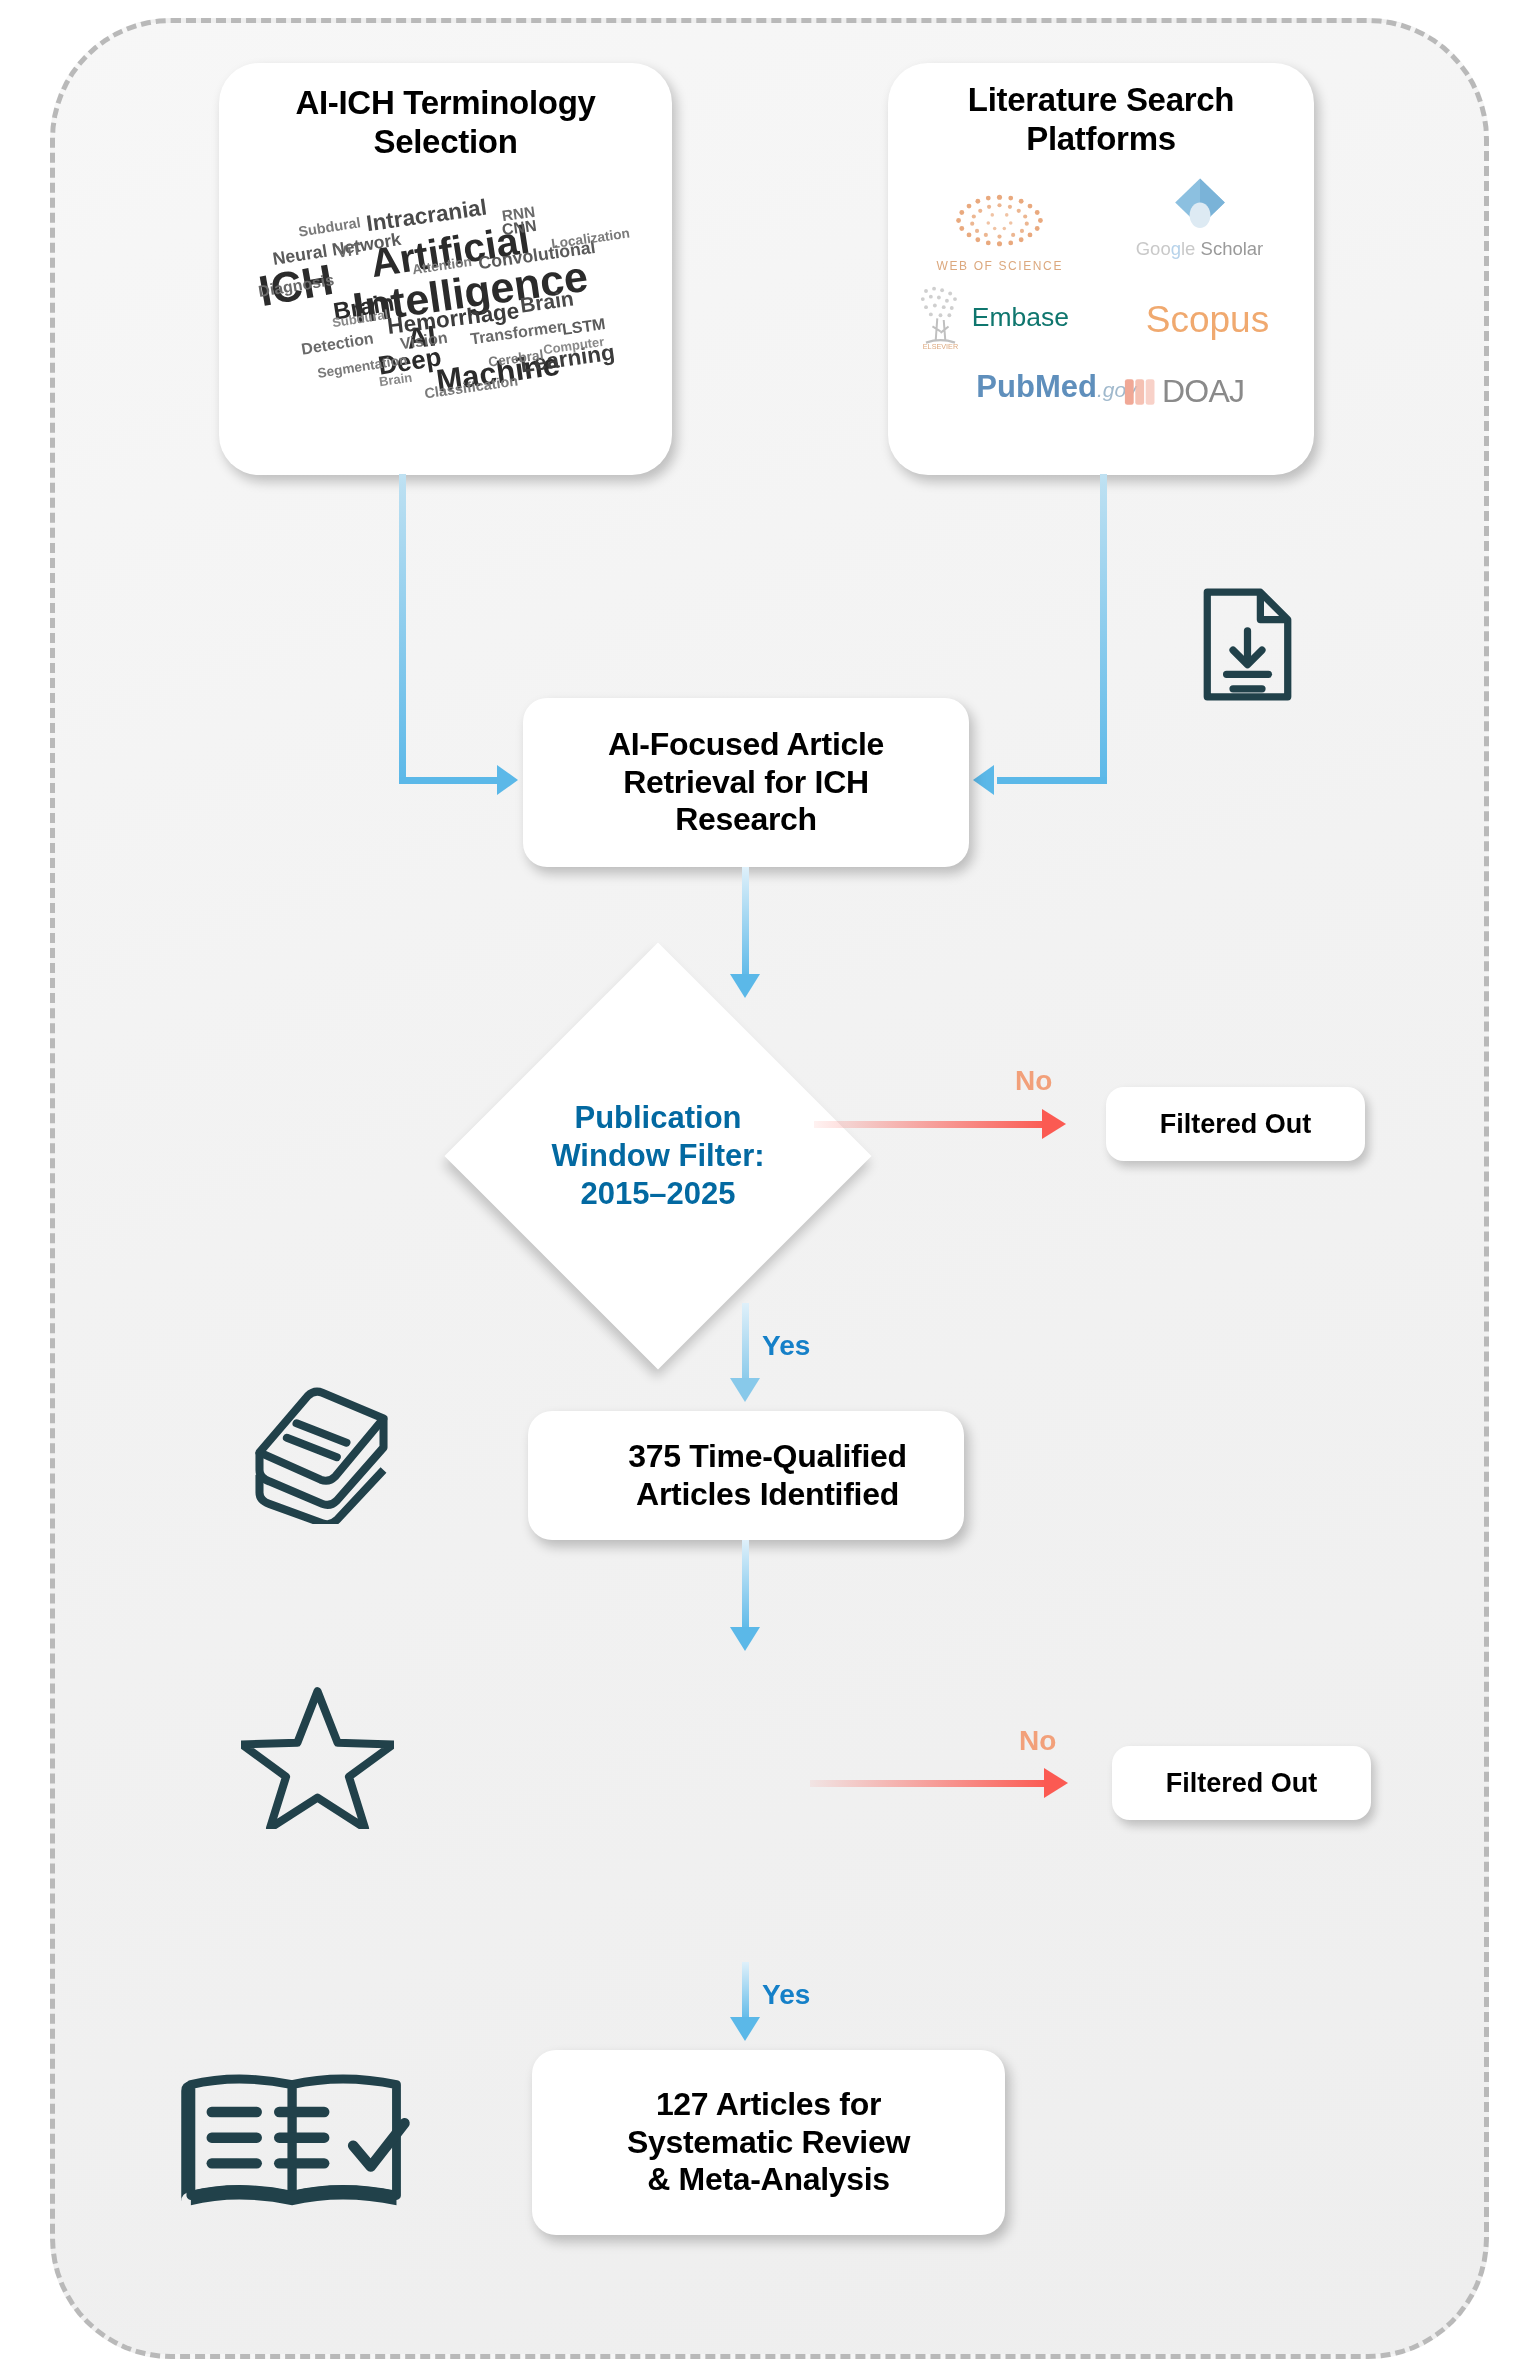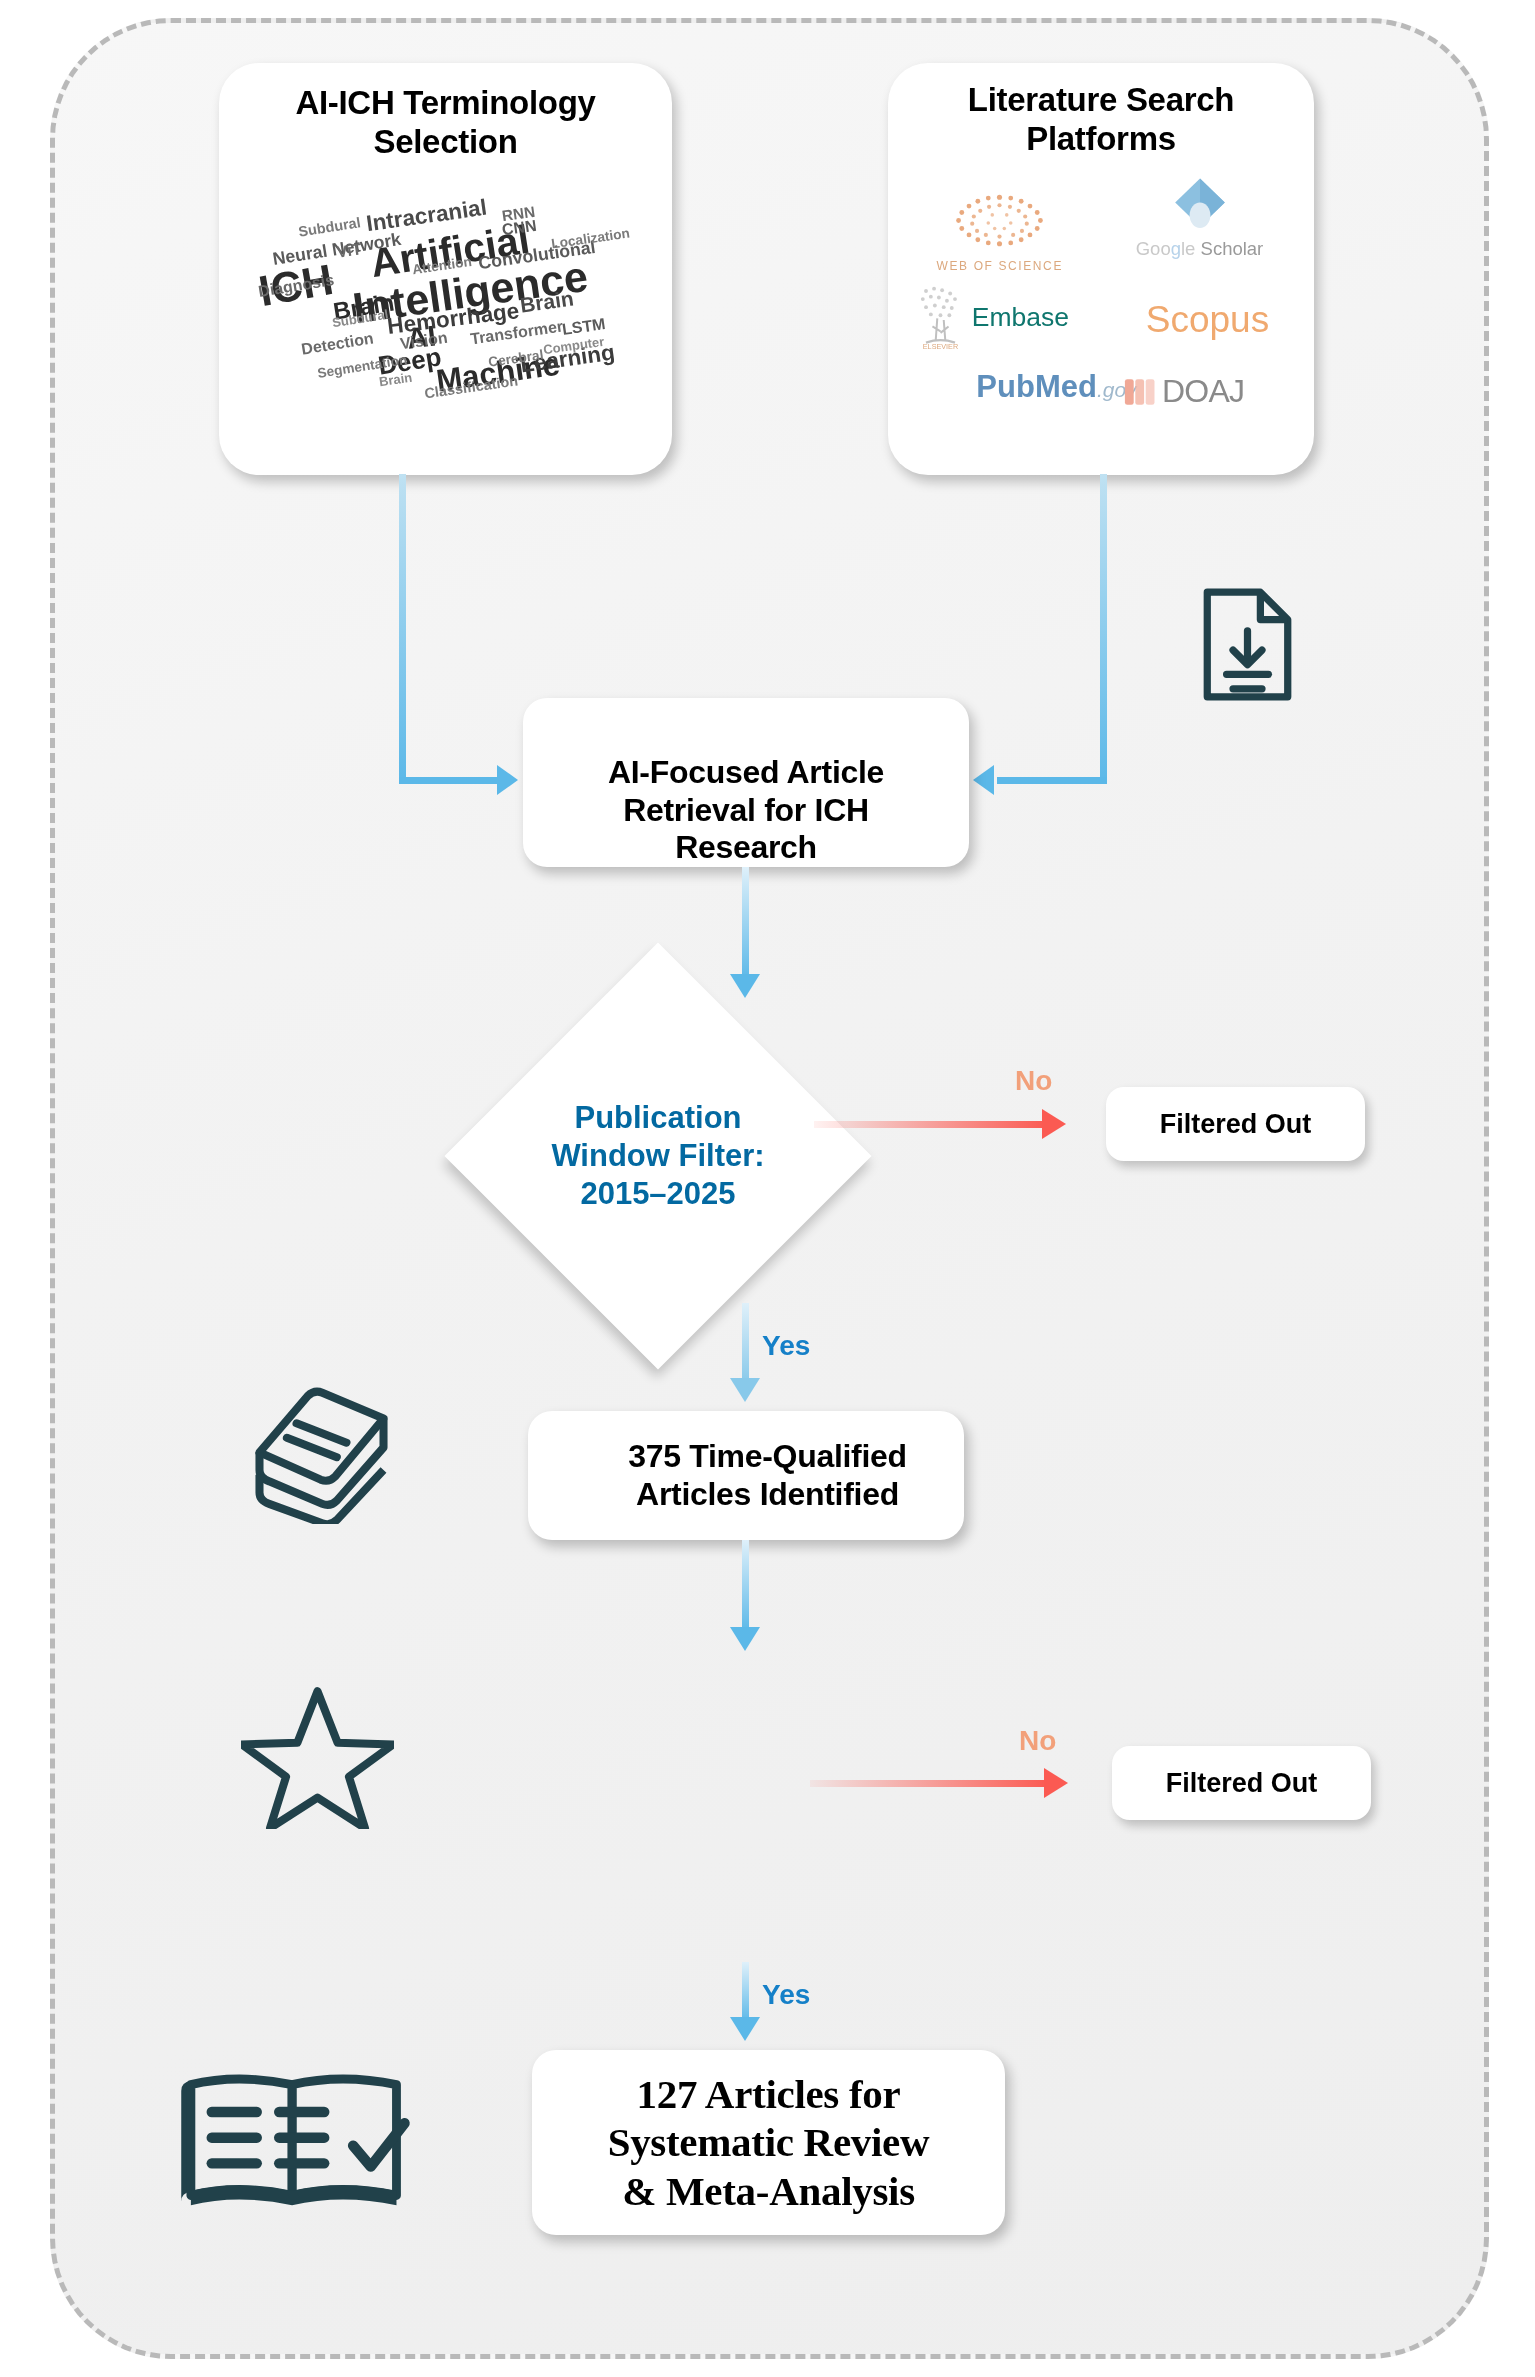--- a/index.html
+++ b/index.html
@@ -86,39 +86,39 @@
     margin-top: 11.3px;
   }
   .logo-cell { position: absolute; text-align: center; }
   .logo-text { font-family: "Liberation Sans", sans-serif; }
 
   
   #box-retrieval {
     left: 523px; top: 698px;
     width: 446px; height: 169px;
     border-radius: 24px;
-    justify-content: flex-end;
+    justify-content: center;
   }
   #box-retrieval .node-title { font-size: 32px; }
 
   #box-375 {
     left: 528px; top: 1411px;
     width: 436px; height: 129px;
     border-radius: 24px;
     justify-content: center;
   }
   #box-375 .node-title { font-size: 32px; margin-left: 43px; }
 
   #box-127 {
     left: 532px; top: 2050px;
     width: 473px; height: 185px;
     border-radius: 24px;
     justify-content: center;
   }
-  #box-127 .node-title { font-size: 41px; font-family: Liberation Serif, serif; }
+  #box-127 .node-title { font-size: 32px; }
 
   
   .filtered-box {
     position: absolute;
     background: #ffffff;
     border-radius: 17.7px;
     box-shadow: 4px 5.6px 9.6px rgba(0,0,0,0.20);
     display: flex; align-items: center; justify-content: center;
   }
   .filtered-box span { font-weight: bold; font-size: 27px; color: #000; }

